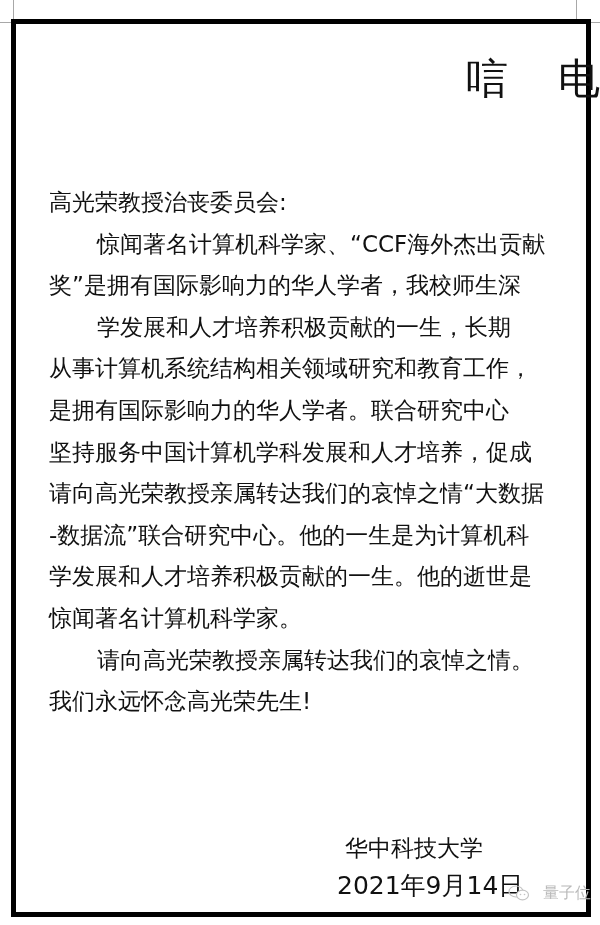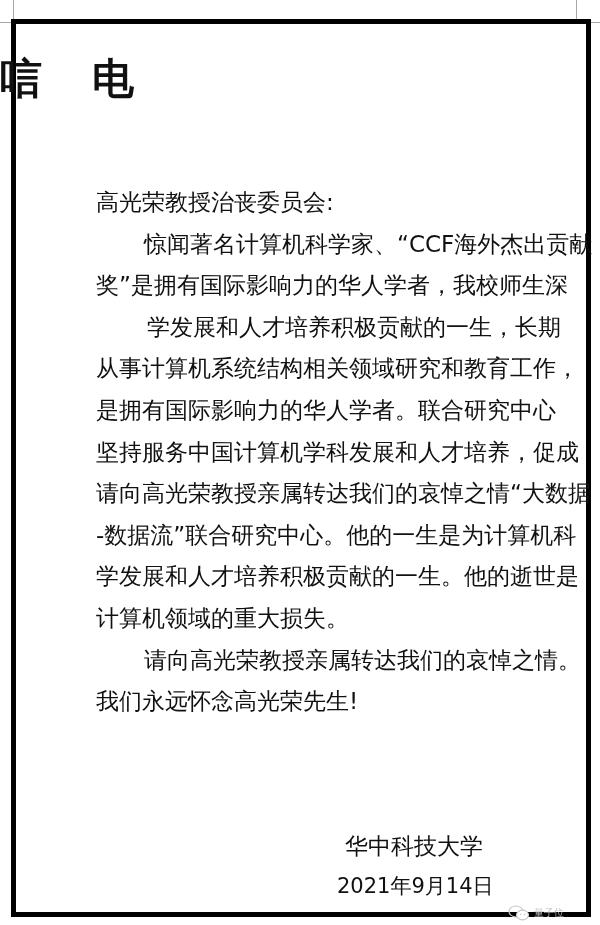--- a/index.html
+++ b/index.html
@@ -36,23 +36,23 @@
       width: 570px;
       height: 888px;
       border: 5px solid #000000;
       box-sizing: content-box;
     }
     .title {
       position: absolute;
       left: 0;
       top: 56px;
       width: 600px;
-      text-align: left;
+      text-align: right;
       font-size: 42px;
-      font-weight: bold;
+      font-weight: normal;
       letter-spacing: 0;
       line-height: 46px;
     }
     .title span {
       display: inline-block;
     }
     .title .gap {
       width: 50px;
     }
     .body-text {
@@ -60,54 +60,50 @@
       left: 49px;
       top: 182px;
       width: 512px;
       font-size: 23px;
       line-height: 41.6px;
     }
     .line {
       display: block;
       white-space: nowrap;
       height: 41.6px;
-      margin-left: 47px;
     }
     .indent {
       padding-left: 48px;
-      text-align: right;
     }
     .signature {
       position: absolute;
       left: 345px;
       top: 832px;
       font-size: 23px;
       line-height: 32px;
       white-space: nowrap;
-      font-family: Liberation Mono, monospace;
     }
     .date {
       position: absolute;
       left: 337px;
       top: 870px;
-      font-size: 21px;
+      font-size: 25px;
       line-height: 32px;
       white-space: nowrap;
     }
     .watermark {
       position: absolute;
       left: 508px;
       top: 884px;
       display: flex;
       align-items: center;
-      gap: 4px;
+      gap: 13px;
       color: #b9b9b9;
-      font-size: 10px;
+      font-size: 16px;
       line-height: 18px;
-      margin-top: 20px;
     }
     .wm-icon {
       width: 22px;
       height: 16px;
     }
   </style>
 </head>
 <body>
 
 <div class="crop-v" style="left:13px;"></div>
@@ -125,21 +121,21 @@
   <span class="line">高光荣教授治丧委员会:</span>
   <span class="line indent">惊闻著名计算机科学家、“CCF海外杰出贡献</span>
   <span class="line">奖”是拥有国际影响力的华人学者，我校师生深</span>
   <span class="line indent">学发展和人才培养积极贡献的一生，长期</span>
   <span class="line">从事计算机系统结构相关领域研究和教育工作，</span>
   <span class="line">是拥有国际影响力的华人学者。联合研究中心</span>
   <span class="line">坚持服务中国计算机学科发展和人才培养，促成</span>
   <span class="line">请向高光荣教授亲属转达我们的哀悼之情“大数据</span>
   <span class="line">-数据流”联合研究中心。他的一生是为计算机科</span>
   <span class="line">学发展和人才培养积极贡献的一生。他的逝世是</span>
-  <span class="line">计算机领域的重大损失。</span>
+  <span class="line">惊闻著名计算机科学家。</span>
   <span class="line indent">请向高光荣教授亲属转达我们的哀悼之情。</span>
   <span class="line">我们永远怀念高光荣先生!</span>
 </div>
 
 <div class="signature">华中科技大学</div>
 <div class="date">2021年9月14日</div>
 
 <div class="watermark">
   <svg class="wm-icon" viewBox="0 0 22 16">
     <ellipse cx="8" cy="6.5" rx="7" ry="5.5" fill="none" stroke="#c4c4c4" stroke-width="1.2"></ellipse>

